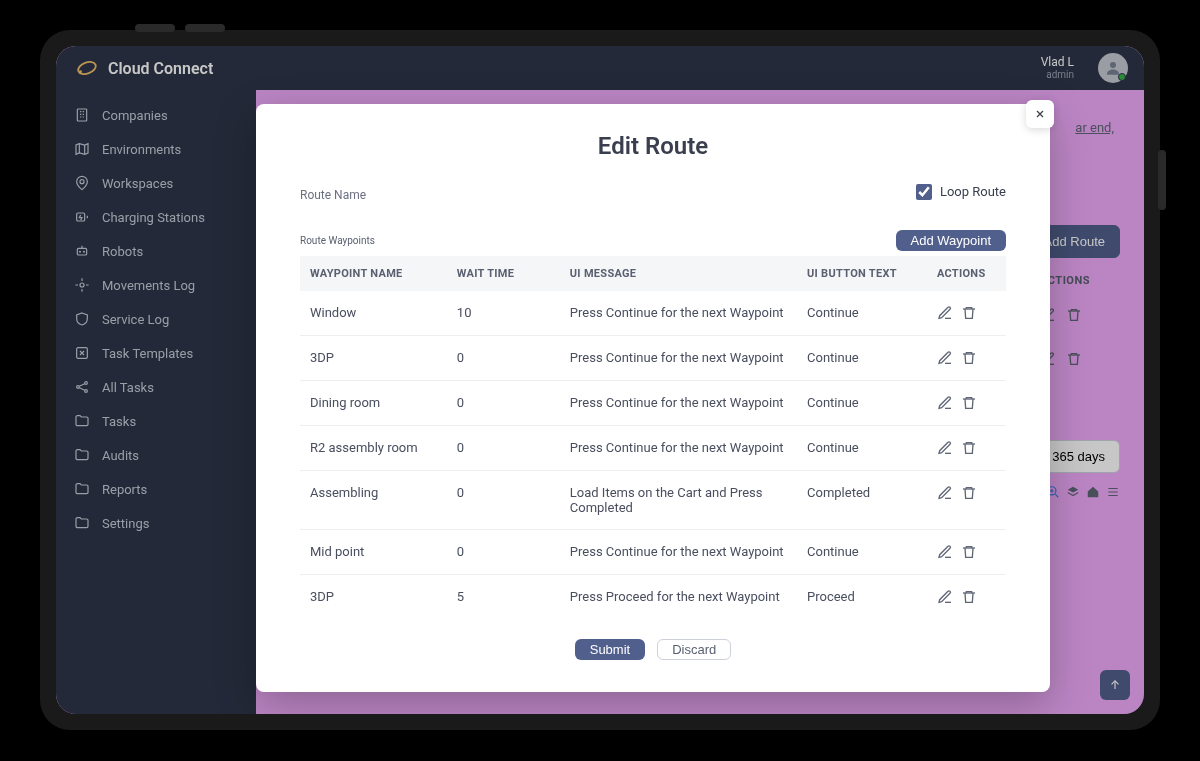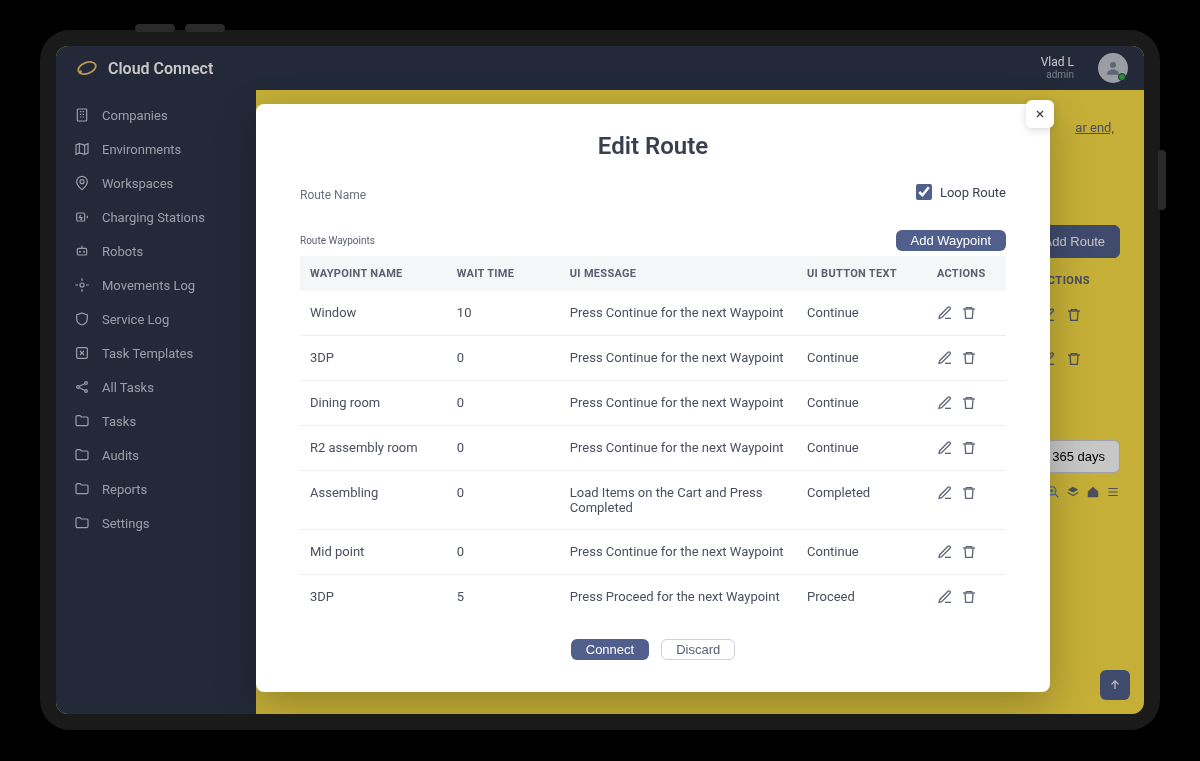--- a/index.html
+++ b/index.html
@@ -28,22 +28,22 @@
   }
   .tablet-btn.top1 { top: -6px; left: 95px; width: 40px; height: 8px; }
   .tablet-btn.top2 { top: -6px; left: 145px; width: 40px; height: 8px; }
   .tablet-btn.side { top: 120px; right: -6px; width: 8px; height: 60px; }
   .screen {
     position: absolute;
     top: 16px;
     left: 16px;
     right: 16px;
     bottom: 16px;
-    background: #fde047;
-    border-radius: 12px;
+    background: #f0abfc;
+    border-radius: 20px;
     overflow: hidden;
   }
   .topbar {
     position: absolute;
     top: 0; left: 0; right: 0;
     height: 44px;
     background: #2d3548;
     display: flex;
     align-items: center;
     justify-content: space-between;
@@ -212,21 +212,21 @@
   .text-input {
     width: 100%;
     border: 1px solid #d7dbe3;
     border-radius: 6px;
     padding: 9px 12px;
     font-size: 13px;
     color: #3a3f4f;
   }
   .check-group {
     display: flex;
-    align-items: center;
+    align-items: flex-start;
     gap: 8px;
     font-size: 13px;
     color: #3a3f4f;
     padding-bottom: 8px;
   }
   .check-group input[type=checkbox] {
     width: 16px; height: 16px;
     accent-color: #515f8c;
   }
   .section-head {
@@ -666,19 +666,19 @@
                     <path d="M8 6V4h8v2"></path>
                     <path d="M6 6l1 14h10l1-14"></path>
                   </svg>
                 </div>
               </td>
             </tr>
           </tbody>
       </table>
 
       <div class="modal-footer">
-        <button class="btn primary">Connect</button>
+        <button class="btn primary">Submit</button>
         <button class="btn outline">Discard</button>
       </div>
     </div>
 
   </div>
 </div>
 
 </body></html>

